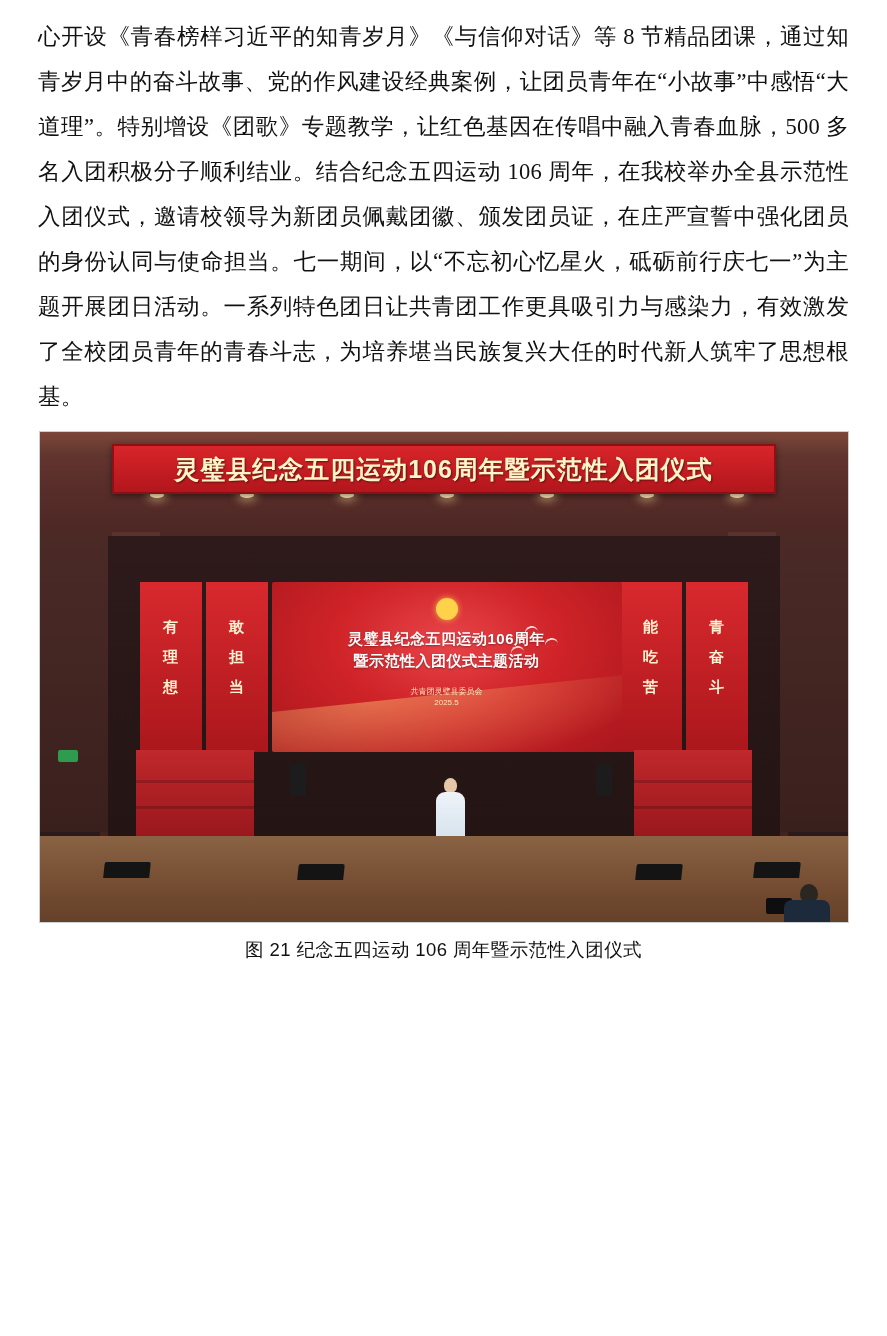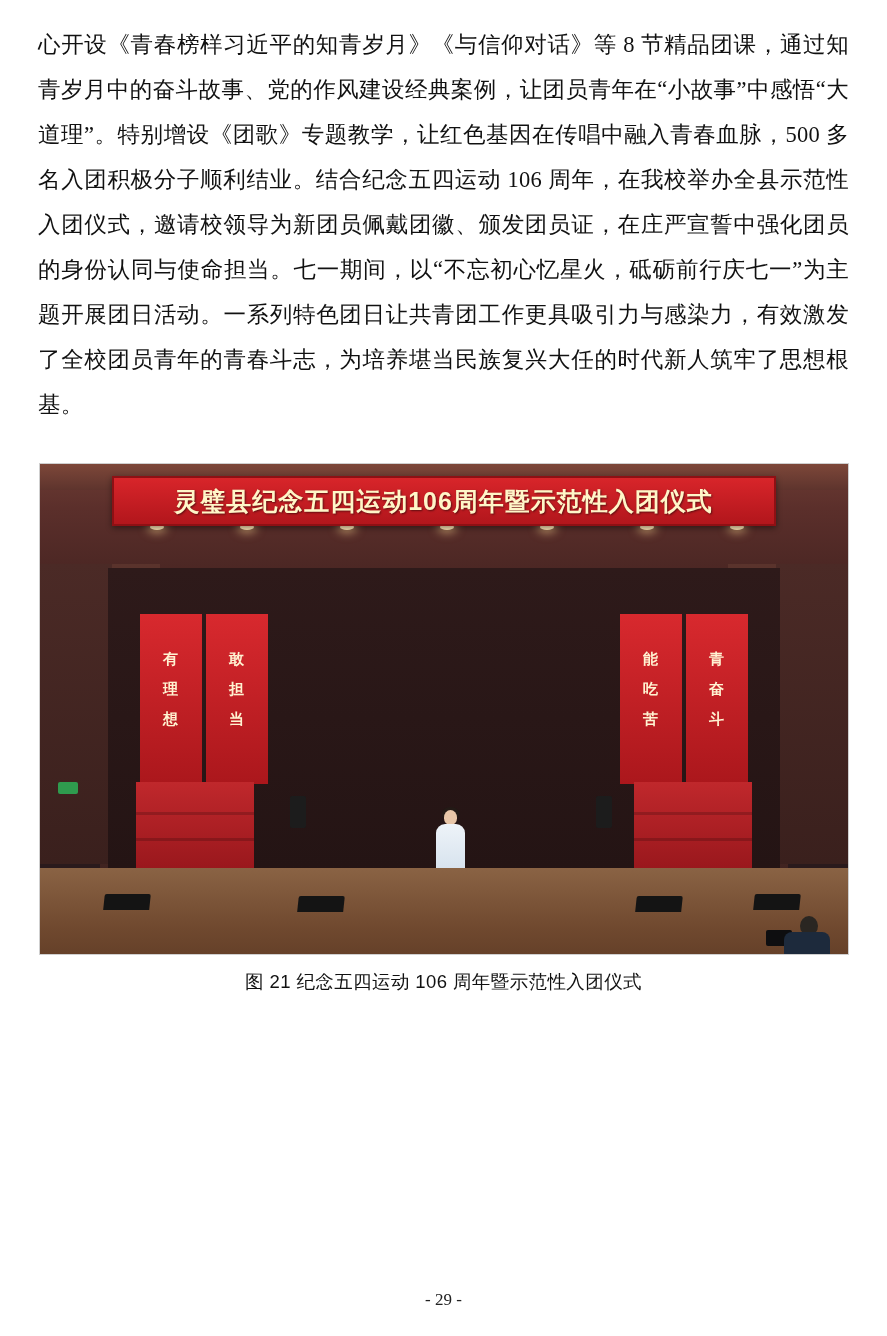--- a/index.html
+++ b/index.html
@@ -13,34 +13,34 @@
     font-family: "Liberation Serif", "DejaVu Serif", serif;
     color: #000000;
     position: relative;
     overflow: hidden;
   }
   .page {
     position: relative;
     width: 887px;
     height: 1336px;
     box-sizing: border-box;
-    padding: 16px 38px;
+    padding: 8px 38px;
   }
   .body-text {
     margin: 0;
     padding-top: 6px;
     font-size: 22.5px;
     line-height: 45px;
     text-align: justify;
     text-justify: inter-ideograph;
     letter-spacing: 0.3px;
     color: #111111;
   }
   .figure-block {
-    margin-top: 36px;
+    margin-top: 12px;
     display: flex;
     flex-direction: column;
     align-items: center;
   }
   .photo {
     position: relative;
     width: 810px;
     height: 492px;
     border: 1px solid #cfcfcf;
     box-sizing: border-box;
@@ -345,20 +345,31 @@
         <span>能</span>
         <span>吃</span>
         <span>苦</span>
       </div>
       <div class="side-panel r2">
         <span>青</span>
         <span>奋</span>
         <span>斗</span>
       </div>
 
+      <div class="led-main">
+        <div class="swoosh"></div>
+        <div class="led-emblem"></div>
+        <div class="dove" style="left:252px; top:44px"></div>
+        <div class="dove" style="left:272px; top:56px"></div>
+        <div class="dove" style="left:238px; top:64px"></div>
+        <div class="led-line1">灵璧县纪念五四运动106周年</div>
+        <div class="led-line2">暨示范性入团仪式主题活动</div>
+        <div class="led-sub1">共青团灵璧县委员会</div>
+        <div class="led-sub2">2025.5</div>
+      </div>
 
       <div class="steps-l"></div>
       <div class="steps-r"></div>
 
       <div class="speaker" style="left:250px; top:332px"></div>
       <div class="speaker" style="left:556px; top:332px"></div>
 
       <div class="presenter-hair"></div>
       <div class="presenter-head"></div>
       <div class="presenter-body"></div>
@@ -385,14 +396,13 @@
 
       <div class="camera-rig"></div>
       <div class="cameraman-head"></div>
       <div class="cameraman"></div>
 
     </div>
 
     <div class="caption">图 21 纪念五四运动 106 周年暨示范性入团仪式</div>
   </div>
 
-  <div class="page-number">- 29 -</div>
 </div>
 
 </body></html>

